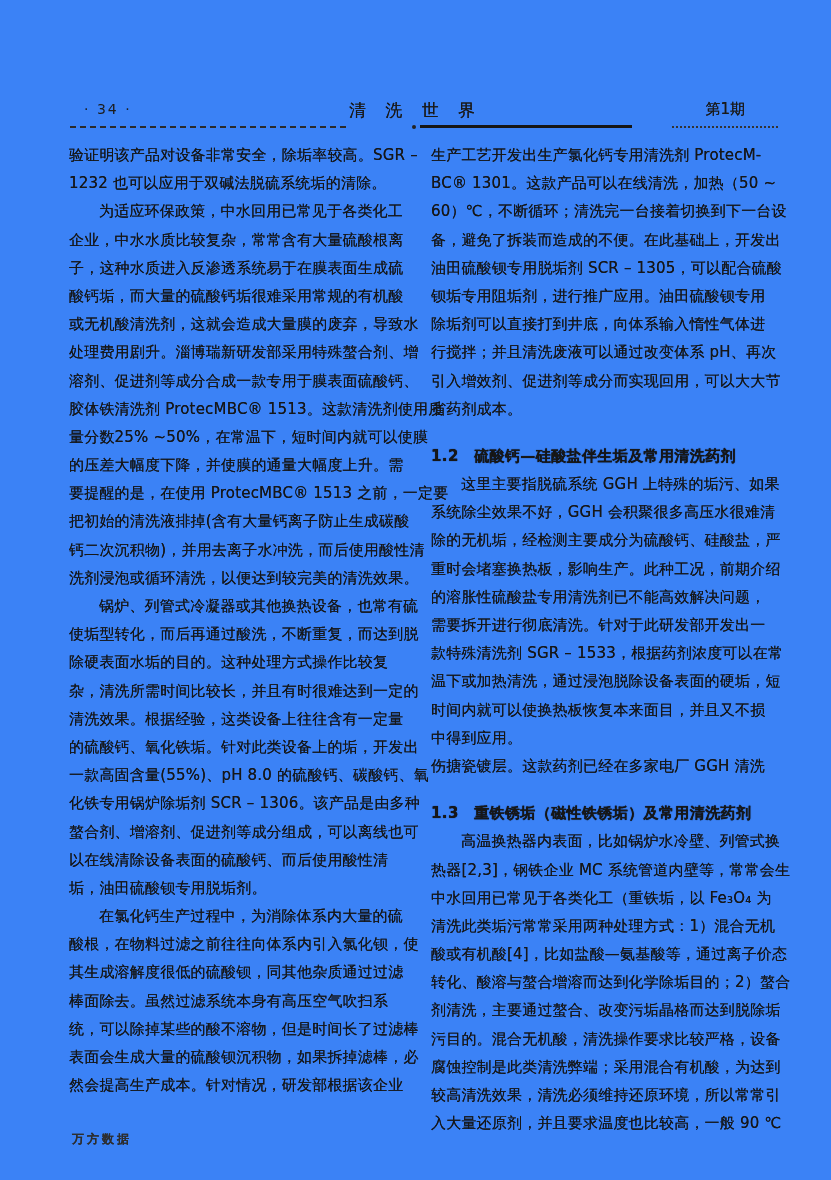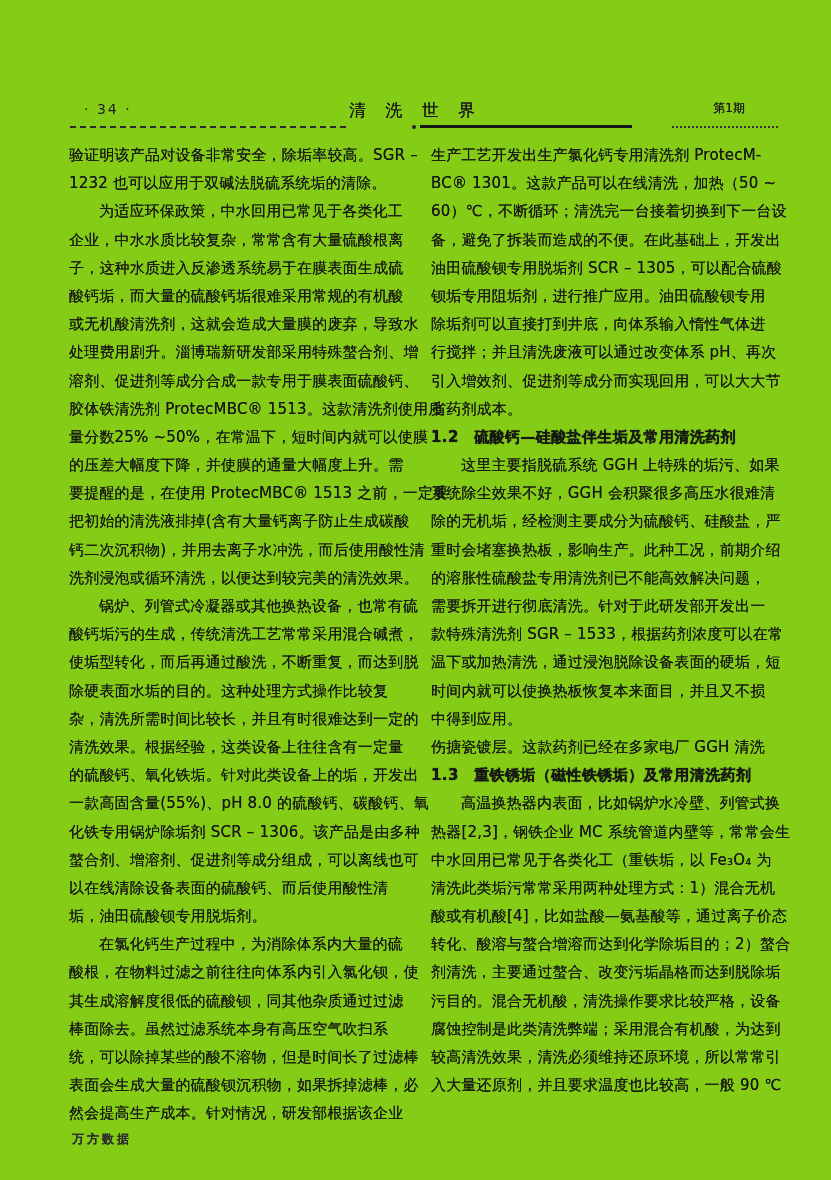--- a/index.html
+++ b/index.html
@@ -4,21 +4,21 @@
 <style>
   html, body {
     margin: 0;
     padding: 0;
     background: #ffffff;
   }
   .page {
     position: relative;
     width: 831px;
     height: 1180px;
-    background: #84cc16;
+    background: #3b82f6;
     font-family: "DejaVu Sans", sans-serif;
     color: #141414;
     overflow: hidden;
   }
   
   .hdr-pageno {
     position: absolute;
     top: 101px; left: 84px;
     font-size: 14px;
     letter-spacing: 2px;
@@ -31,21 +31,21 @@
     font-size: 17px;
     letter-spacing: 7px;
     color: #1a1a1a;
     text-shadow: 0 0 0.6px #1a1a1a;
     white-space: nowrap;
     text-align: right;
   }
   .hdr-issue {
     position: absolute;
     top: 100px; right: 86px;
-    font-size: 12px;
+    font-size: 15px;
     color: #1a1a1a;
     text-shadow: 0 0 0.5px #1a1a1a;
   }
   
   .rule { position: absolute; height: 0; }
   .rule-left {
     top: 126px; left: 70px; width: 276px;
     border-top: 2px dashed #2a2a2a;
   }
   .rule-dot {
@@ -78,20 +78,21 @@
     height: 28.2px;
     line-height: 28.2px;
     white-space: nowrap;
     letter-spacing: 0.2px;
   }
   .line.indent { text-indent: 30px; }
   .line.heading {
     font-weight: bold;
     letter-spacing: 0.4px;
     text-shadow: 0 0 0.9px #000;
+    margin-top: 19px;
   }
   
   .watermark {
     position: absolute;
     top: 1131px; left: 72px;
     font-size: 12px;
     font-weight: 600;
     letter-spacing: 3px;
     color: #2e2e2e;
     text-shadow: 0 0 0.6px rgba(30,30,30,0.8);
@@ -122,21 +123,20 @@
       <div class="line">处理费用剧升。淄博瑞新研发部采用特殊螯合剂、增</div>
       <div class="line">溶剂、促进剂等成分合成一款专用于膜表面硫酸钙、</div>
       <div class="line">胶体铁清洗剂 ProtecMBC® 1513。这款清洗剂使用质</div>
       <div class="line">量分数25% ~50%，在常温下，短时间内就可以使膜</div>
       <div class="line">的压差大幅度下降，并使膜的通量大幅度上升。需</div>
       <div class="line">要提醒的是，在使用 ProtecMBC® 1513 之前，一定要</div>
       <div class="line">把初始的清洗液排掉(含有大量钙离子防止生成碳酸</div>
       <div class="line">钙二次沉积物)，并用去离子水冲洗，而后使用酸性清</div>
       <div class="line">洗剂浸泡或循环清洗，以便达到较完美的清洗效果。</div>
       <div class="line indent">锅炉、列管式冷凝器或其他换热设备，也常有硫</div>
-      <div class="line">酸钙垢污的生成，传统清洗工艺常常采用混合碱煮，</div>
       <div class="line">使垢型转化，而后再通过酸洗，不断重复，而达到脱</div>
       <div class="line">除硬表面水垢的目的。这种处理方式操作比较复</div>
       <div class="line">杂，清洗所需时间比较长，并且有时很难达到一定的</div>
       <div class="line">清洗效果。根据经验，这类设备上往往含有一定量</div>
       <div class="line">的硫酸钙、氧化铁垢。针对此类设备上的垢，开发出</div>
       <div class="line">一款高固含量(55%)、pH 8.0 的硫酸钙、碳酸钙、氧</div>
       <div class="line">化铁专用锅炉除垢剂 SCR – 1306。该产品是由多种</div>
       <div class="line">螯合剂、增溶剂、促进剂等成分组成，可以离线也可</div>
       <div class="line">以在线清除设备表面的硫酸钙、而后使用酸性清</div>
       <div class="line">垢，油田硫酸钡专用脱垢剂。</div>

